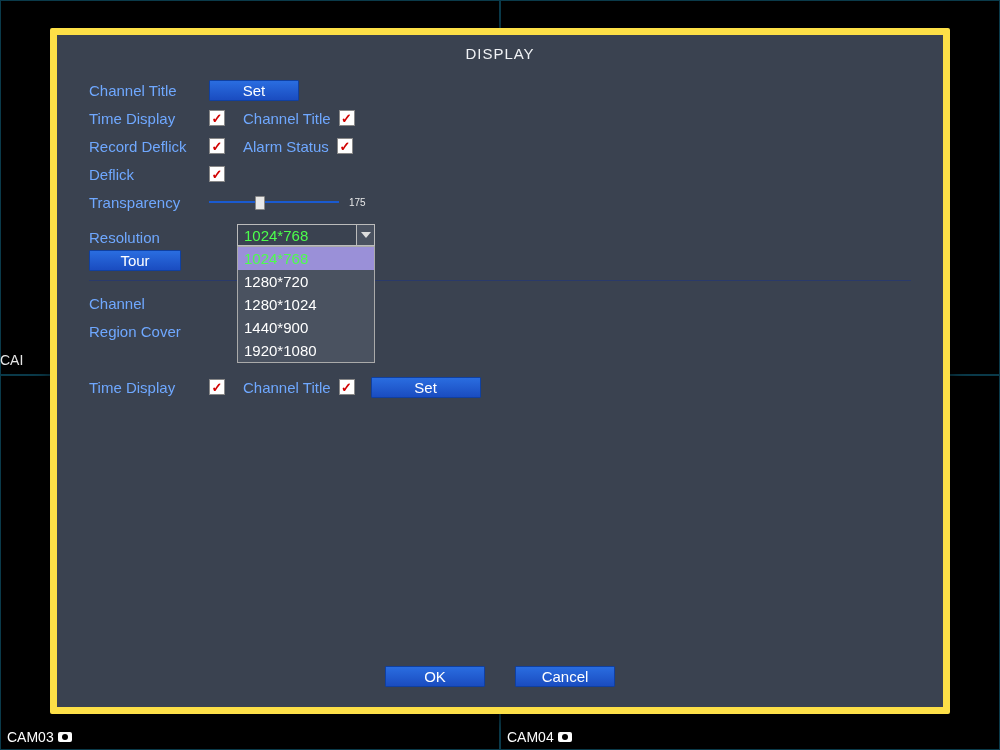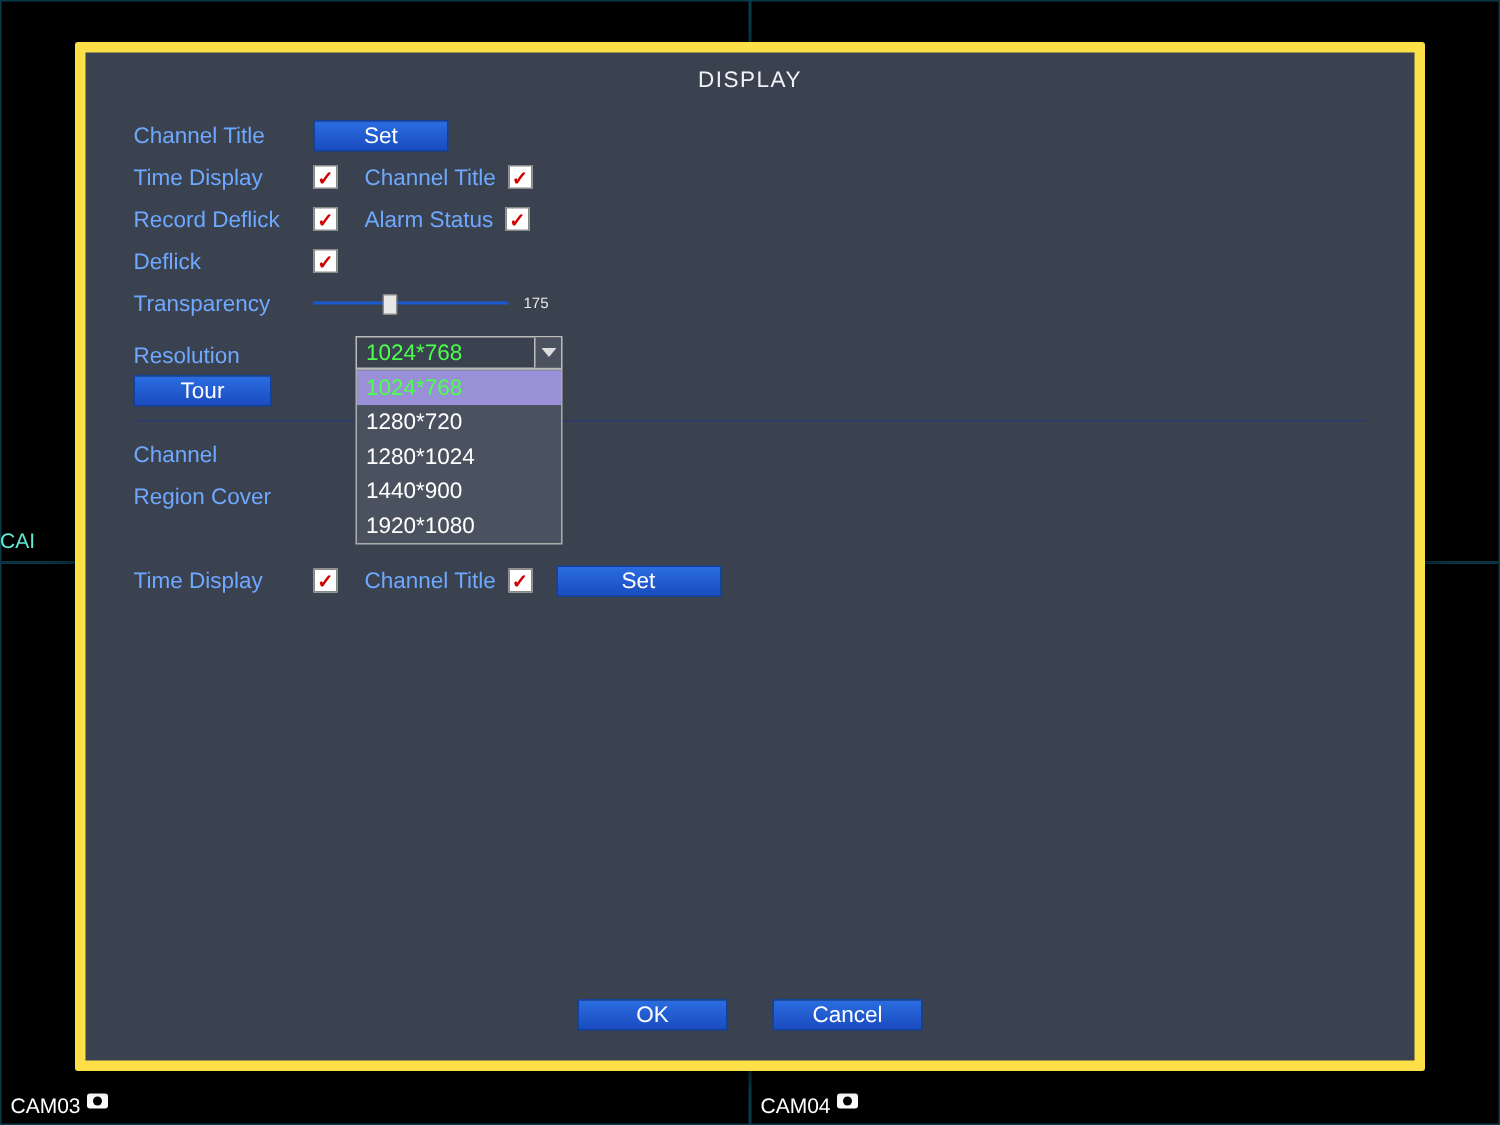--- a/index.html
+++ b/index.html
@@ -23,20 +23,21 @@
     border: 1px solid #0a3a4a;
     position: relative;
   }
   .cam-label {
     position: absolute;
     bottom: 4px;
     left: 6px;
     color: #fff;
     font-size: 14px;
     display: flex;
+    align-items: center;
     gap: 4px;
   }
   .cam-icon {
     display: inline-block;
     width: 14px;
     height: 10px;
     background: #fff;
     border-radius: 2px;
     position: relative;
   }
@@ -48,21 +49,21 @@
     width: 6px;
     height: 6px;
     border-radius: 50%;
     background: #000;
   }
   .side-label {
     position: absolute;
     left: 0;
     top: 50%;
     transform: translateY(-50%);
-    color: #5eead4;
+    color: #e5e5e5;
     font-size: 14px;
     writing-mode: horizontal-tb;
   }
 
   
   .dialog {
     position: absolute;
     top: 28px;
     left: 50px;
     width: 900px;

